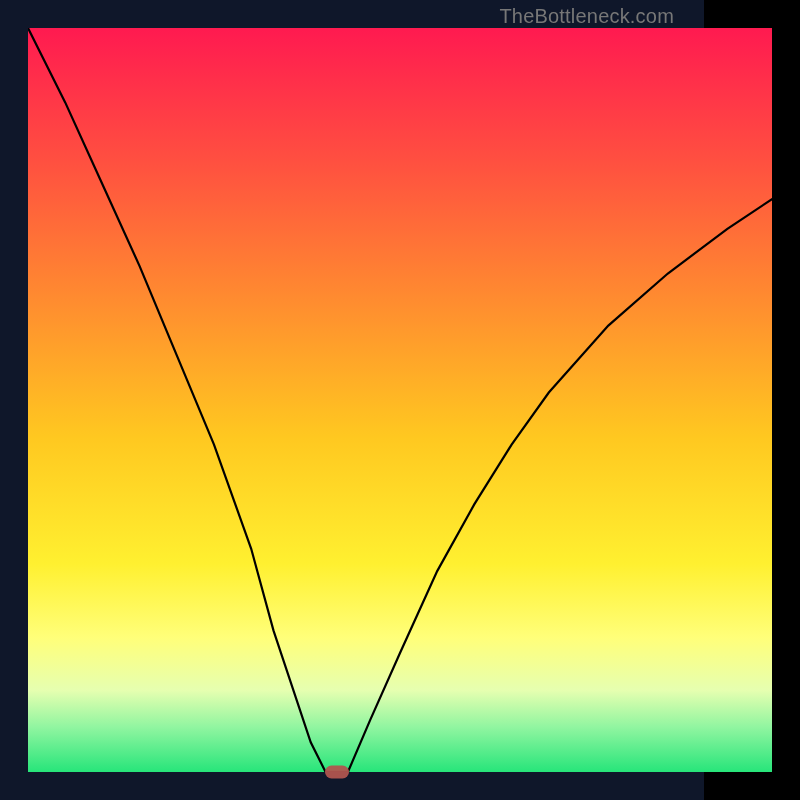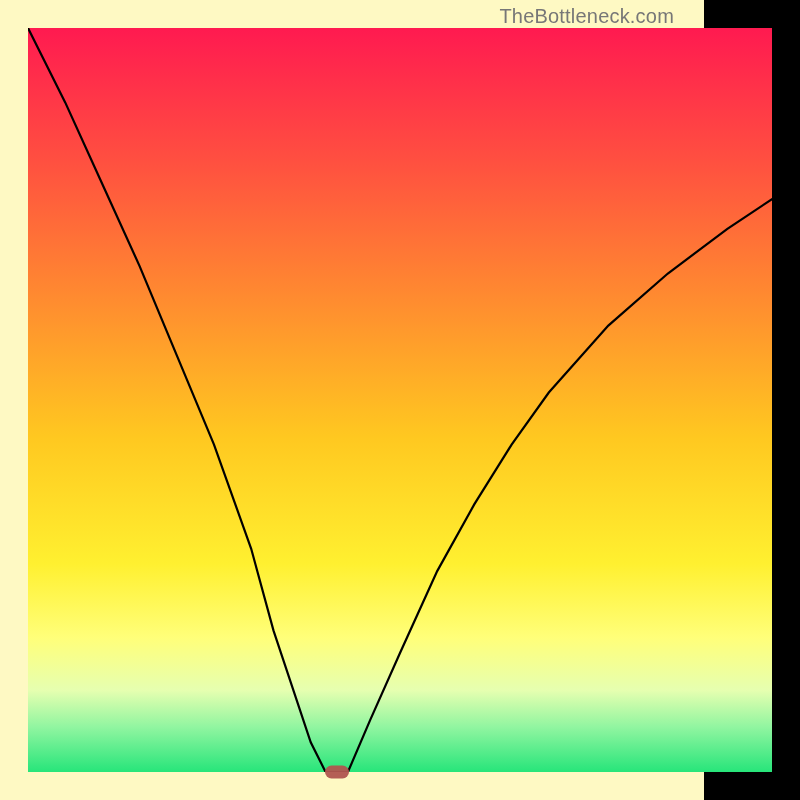--- a/index.html
+++ b/index.html
@@ -10,21 +10,21 @@
     overflow: hidden;
     background: #000;
     font-family: Arial, Helvetica, sans-serif;
   }
   .frame {
     position: absolute;
     top: 0;
     left: 0;
     width: 704px;
     height: 800px;
-    background: #fef9c3;
+    background: #0f172a;
   }
   .plot {
     position: absolute;
     top: 28px;
     left: 28px;
     width: 744px;
     height: 744px;
     background: linear-gradient(
       to bottom,
       #ff1a50 0%,

